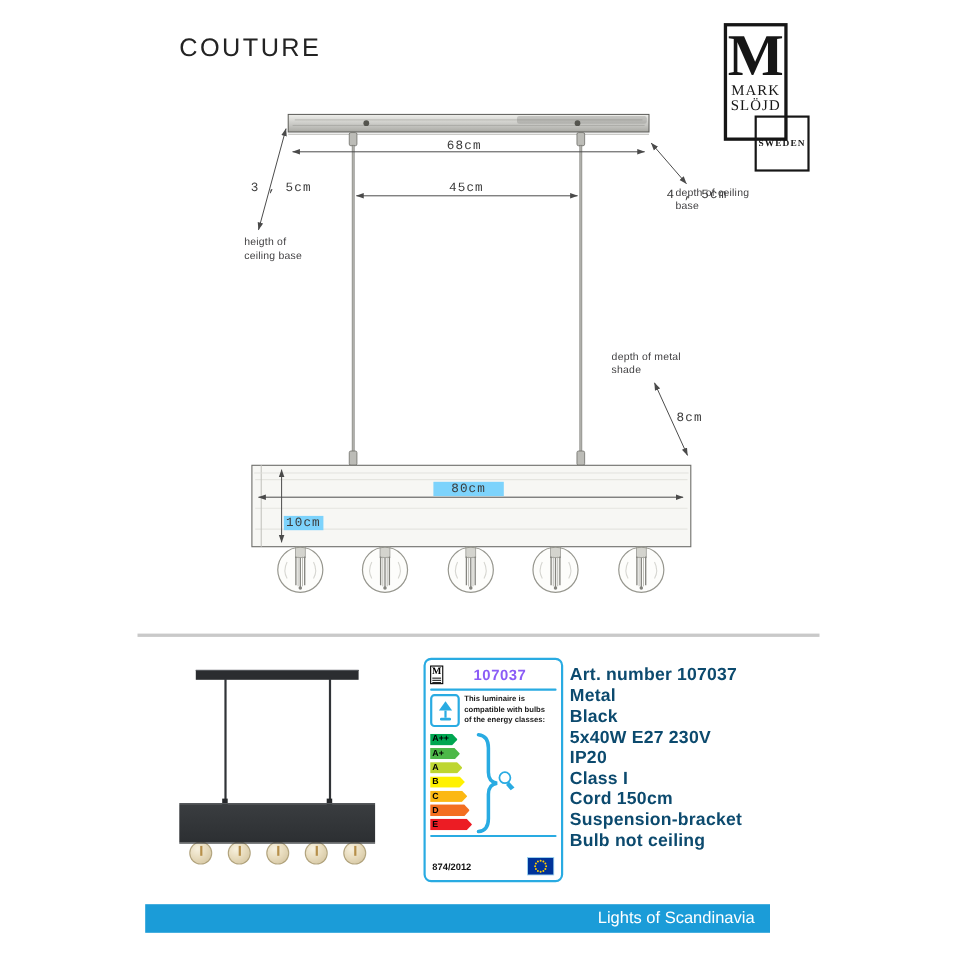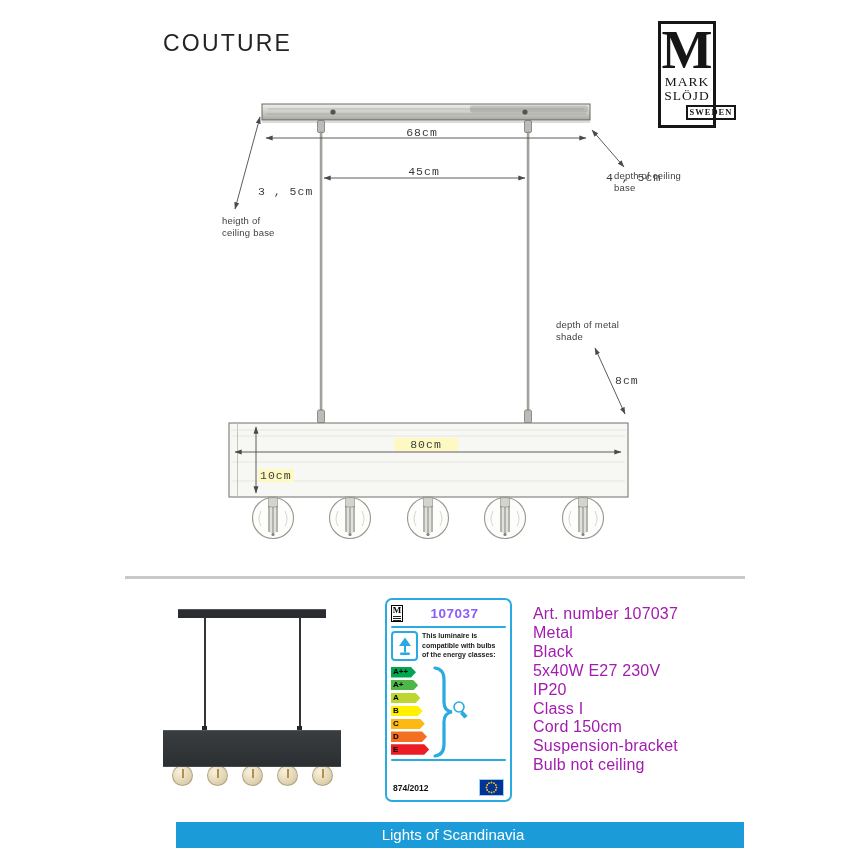--- a/index.html
+++ b/index.html
@@ -8,28 +8,28 @@
   .abs{position:absolute;}
   
   .page-title{left:163px;top:30px;font-size:23px;letter-spacing:2.2px;color:#232323;}
   
   .brand-box{left:658px;top:21px;width:58px;height:107px;border:3px solid #161616;
              box-sizing:border-box;display:flex;flex-direction:column;align-items:center;
              font-family:"Liberation Serif",serif;background:#fff;}
   .brand-m{font-weight:bold;font-size:54px;line-height:50px;margin-top:1px;color:#161616;}
   .brand-word{font-weight:normal;font-size:13.5px;line-height:14px;letter-spacing:1px;color:#161616;}
   .brand-sweden{border:2px solid #161616;font-weight:bold;font-size:8.5px;line-height:9px;
-                letter-spacing:1px;padding:1px 2px;margin-top:2px;color:#161616;margin-left:48px;}
+                letter-spacing:1px;padding:19px 2px;margin-top:2px;color:#161616;margin-left:48px;}
   
   .dim{font-family:"Liberation Mono",monospace;font-size:11.5px;letter-spacing:1px;
        color:#3c3c3c;white-space:nowrap;}
   .dim.center{text-align:center;}
   .note{font-size:9.5px;line-height:11.5px;color:#414042;letter-spacing:.2px;}
   .prewrap{white-space:pre-line;}
-  .shadebg{background:#fef9c3;padding:0 2px;}
+  .shadebg{background:#7dd3fc;padding:0 2px;}
   
   .divider{left:125px;top:576px;width:620px;height:3px;background:#c9c9c9;}
   
   .ph-bar{left:178px;top:609px;width:148px;height:8px;background:#2b2d30;border-top:1px solid #515458;}
   .ph-cord{top:617px;width:2px;height:114px;background:#313438;}
   .ph-nub{top:726px;width:5px;height:6px;background:#26282b;}
   .ph-shade{left:163px;top:730px;width:178px;height:37px;background:linear-gradient(#3a3d40,#2c2f32);
             border-top:1px solid #55585b;border-bottom:1px solid #474a4d;box-sizing:border-box;z-index:2;}
   .ph-bulb{top:765px;width:21px;height:21px;border-radius:50%;z-index:1;
            background:radial-gradient(circle at 35% 30%,#f7f1df 0%,#e8dcbe 45%,#cfc09a 100%);
@@ -52,24 +52,24 @@
   .e-list{position:absolute;left:4px;top:67px;}
   .e-row{margin-bottom:2.4px;height:10.5px;}
   .e-arrow{height:10.5px;clip-path:polygon(0 0,calc(100% - 5px) 0,100% 50%,calc(100% - 5px) 100%,0 100%);
            display:flex;align-items:center;}
   .e-lab{font-weight:bold;font-size:8px;color:#000;padding-left:2px;line-height:10px;
          font-family:"Liberation Sans",sans-serif;}
   .e-foot{position:absolute;left:6px;right:6px;bottom:4px;display:flex;justify-content:space-between;
           align-items:center;}
   .e-reg{font-weight:bold;font-size:8.5px;color:#111;}
   
-  .specs{left:533px;top:605px;font-size:16px;line-height:18.9px;color:#a21caf;letter-spacing:.2px;}
+  .specs{left:518px;top:605px;font-size:16px;line-height:18.9px;color:#0c4a6e;letter-spacing:.2px;font-weight:bold;}
   
   .footer-bar{left:132px;top:822px;width:568px;height:26px;background:#1b9cd8;color:#fff;
-              font-size:15px;line-height:26px;text-align:center;padding-right:14px;box-sizing:border-box;margin-left:44px;}
+              font-size:15px;line-height:26px;text-align:right;padding-right:14px;box-sizing:border-box;}
 </style>
 </head>
 <body>
 
 <svg class="abs" style="left:0;top:0;z-index:0;" width="868" height="578" viewBox="0 0 868 578">
   <defs>
     <marker id="arw" viewBox="0 0 10 8" markerWidth="9" markerHeight="7" refX="8.5" refY="4" orient="auto-start-reverse">
         <path d="M0,0.8 L9,4 L0,7.2 Z" fill="#4a4a4a"></path>
       </marker>
     <linearGradient id="metal" x1="0" y1="0" x2="0" y2="1">
@@ -137,21 +137,21 @@
 
 <div class="abs brand-box">
   <span class="brand-m">M</span>
   <span class="brand-word">MARK</span>
   <span class="brand-word">SLÖJD</span>
   <span class="brand-sweden">SWEDEN</span>
 </div>
 
 <span class="abs dim center" style="left:392px;top:126px;width:60px;text-align:center;">68cm</span>
 <span class="abs dim center" style="left:394px;top:165px;width:60px;">45cm</span>
-<span class="abs dim" style="left:258px;top:165px;margin-top:20px;">3 , 5cm</span>
+<span class="abs dim" style="left:228px;top:165px;">3 , 5cm</span>
 <span class="abs dim" style="left:606px;top:135px;margin-top:36px;">4 , 5cm</span>
 <span class="abs dim" style="left:615px;top:374px;">8cm</span>
 <span class="abs dim center shadebg" style="left:394px;top:438px;width:60px;">80cm</span>
 <span class="abs dim shadebg" style="left:258px;top:469px;">10cm</span>
 
 <span class="abs note prewrap" style="left:222px;top:215px;">heigth of
 ceiling base</span>
 <span class="abs note prewrap" style="left:614px;top:170px;">depth of ceiling
 base</span>
 <span class="abs note prewrap" style="left:556px;top:319px;">depth of metal

